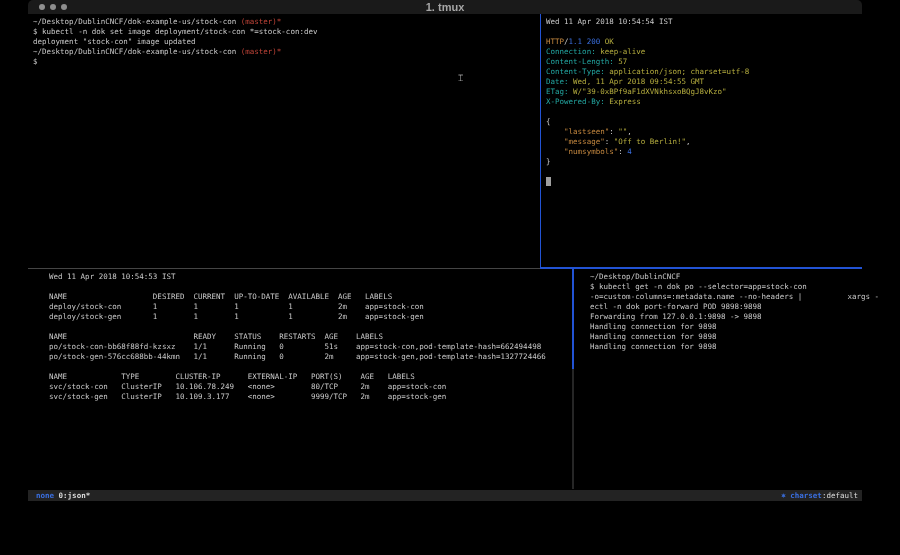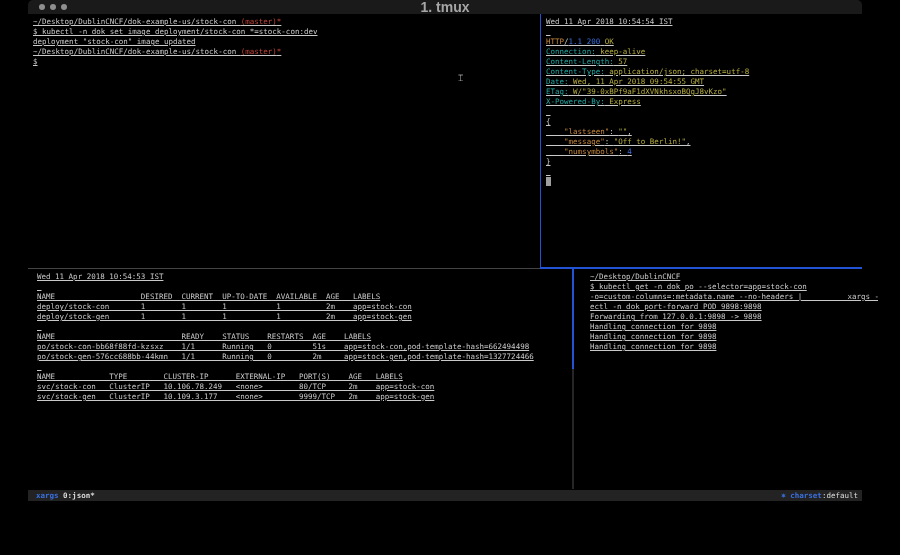--- a/index.html
+++ b/index.html
@@ -1,29 +1,29 @@
 <!DOCTYPE html>
 <html><head>
 <meta charset="utf-8">
 <style>
   html,body{margin:0;padding:0;background:#000;}
   #screen{position:relative;width:900px;height:555px;background:#000;overflow:hidden;}
   #window{position:absolute;left:28px;top:0;width:834px;height:501px;background:#000;}
   
   #titlebar{position:absolute;left:0;top:0;width:834px;height:14px;background:#1a1a1a;border-radius:5px 5px 0 0;}
-  #title{width:100%;text-align:center;font-family:"Liberation Sans",sans-serif;font-size:14px;font-weight:bold;color:#a6a6a6;line-height:14px;}
+  #title{width:100%;text-align:center;font-family:"Liberation Sans",sans-serif;font-size:11px;font-weight:bold;color:#a6a6a6;line-height:14px;}
   #lights{position:absolute;left:11px;top:4px;display:flex;gap:5px;}
   .light{width:6px;height:6px;border-radius:50%;background:#8f8f8f;}
   
   .pane{position:absolute;font-family:"DejaVu Sans Mono",monospace;font-size:7.5px;line-height:10px;color:#c9c9c9;white-space:pre;overflow:hidden;padding:3px 0 0 5px;background:#000;}
   #pane-tl{left:0;top:14px;width:511px;height:253px;}
   #pane-tr{left:513px;top:14px;width:321px;height:253px;}
-  #pane-bl{left:4px;top:269px;width:543px;height:220px;}
+  #pane-bl{left:16px;top:269px;width:543px;height:220px;}
   #pane-br{left:546px;top:269px;width:288px;height:220px;padding-left:16px;}
-  .tl{min-height:10px;text-decoration:underline;}
+  .tl{min-height:10px;}
   .seg-w{color:#c9c9c9;}
   .seg-b{color:#3a6fe0;text-align:center;}
   .seg-c{color:#23a6a1;}
   .seg-y{color:#b5ad3e;}
   .seg-o{color:#c5883f;}
   .seg-r{color:#c04438;}
   .seg-cur{display:inline-block;width:5px;height:9px;background:#9f9f9f;vertical-align:middle;}
   
   .pborder{position:absolute;}
   #vb-top{left:512px;top:14px;width:1px;height:254px;background:#2253d4;}
@@ -62,20 +62,20 @@
     <div id="pane-bl" class="pane"><div class="tl"><span class="seg-w">Wed 11 Apr 2018 10:54:53 IST</span></div><div class="tl">&nbsp;</div><div class="tl"><span class="seg-w">NAME                   DESIRED  CURRENT  UP-TO-DATE  AVAILABLE  AGE   LABELS</span></div><div class="tl"><span class="seg-w">deploy/stock-con       1        1        1           1          2m    app=stock-con</span></div><div class="tl"><span class="seg-w">deploy/stock-gen       1        1        1           1          2m    app=stock-gen</span></div><div class="tl">&nbsp;</div><div class="tl"><span class="seg-w">NAME                            READY    STATUS    RESTARTS  AGE    LABELS</span></div><div class="tl"><span class="seg-w">po/stock-con-bb68f88fd-kzsxz    1/1      Running   0         51s    app=stock-con,pod-template-hash=662494498</span></div><div class="tl"><span class="seg-w">po/stock-gen-576cc688bb-44kmn   1/1      Running   0         2m     app=stock-gen,pod-template-hash=1327724466</span></div><div class="tl">&nbsp;</div><div class="tl"><span class="seg-w">NAME            TYPE        CLUSTER-IP      EXTERNAL-IP   PORT(S)    AGE   LABELS</span></div><div class="tl"><span class="seg-w">svc/stock-con   ClusterIP   10.106.78.249   &lt;none&gt;        80/TCP     2m    app=stock-con</span></div><div class="tl"><span class="seg-w">svc/stock-gen   ClusterIP   10.109.3.177    &lt;none&gt;        9999/TCP   2m    app=stock-gen</span></div></div>
     <div id="pane-br" class="pane"><div class="tl"><span class="seg-w">~/Desktop/DublinCNCF</span></div><div class="tl"><span class="seg-w">$ kubectl get -n dok po --selector=app=stock-con</span></div><div class="tl"><span class="seg-w">-o=custom-columns=:metadata.name --no-headers |          xargs -IPOD kub</span></div><div class="tl"><span class="seg-w">ectl -n dok port-forward POD 9898:9898</span></div><div class="tl"><span class="seg-w">Forwarding from 127.0.0.1:9898 -&gt; 9898</span></div><div class="tl"><span class="seg-w">Handling connection for 9898</span></div><div class="tl"><span class="seg-w">Handling connection for 9898</span></div><div class="tl"><span class="seg-w">Handling connection for 9898</span></div></div>
 
     <div id="vb-top" class="pborder"></div>
     <div id="hb-left" class="pborder"></div>
     <div id="hb-right" class="pborder"></div>
     <div id="vb-bottom-blue" class="pborder"></div>
     <div id="vb-bottom-gray" class="pborder"></div>
 
     <div id="statusbar">
-      <span id="status-left"><span id="status-session">xargs</span><span> </span><span id="status-window">0:json*</span></span>
+      <span id="status-left"><span id="status-session">none</span><span> </span><span id="status-window">0:json*</span></span>
       <span id="status-right"><span id="kube-icon">⎈</span><span id="kube-context"> charset</span><span id="kube-namespace">:default</span></span>
     </div>
 
   </div>
 
   <span id="pointer">⌶</span>
 </div>
 
 </body></html>

